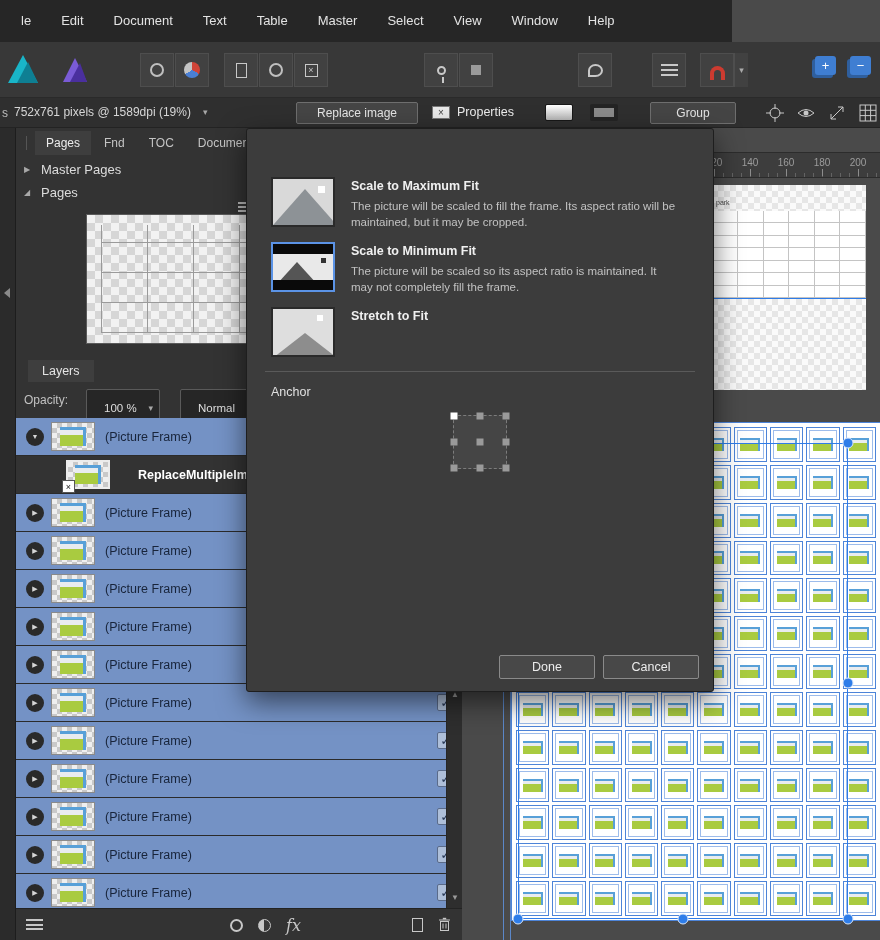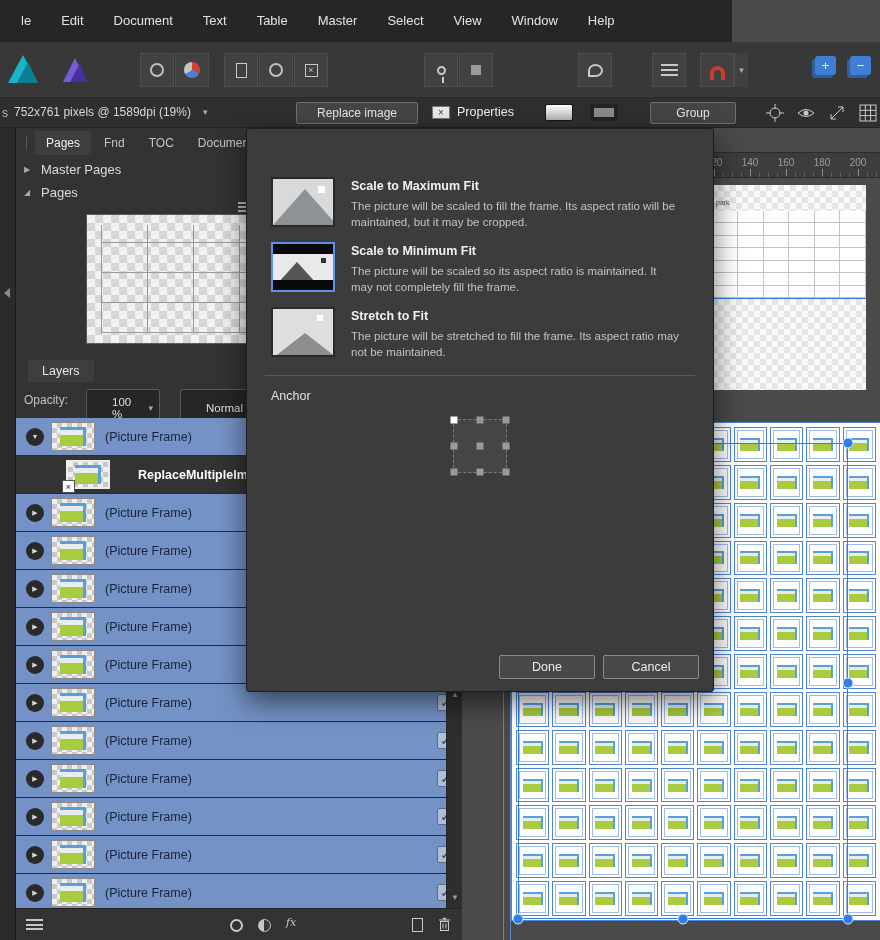--- a/index.html
+++ b/index.html
@@ -69,21 +69,21 @@
   .ic-menu-bars { position:absolute; left:222px; top:74px; width:14px; height:10px; background:repeating-linear-gradient(180deg,#b5b5b5 0 2px,transparent 2px 4px); }
   .page-thumb { position:absolute; left:70px; top:86px; width:240px; height:130px; background-color:#e8e8e8; background-image:repeating-conic-gradient(#d6d6d6 0 25%, #f2f2f2 0 50%); background-size:16px 16px; border:1px solid #5a5a5a; }
   .page-thumb-grid { position:absolute; inset:10px 14px; background-image:repeating-linear-gradient(0deg,#9a9a9a 0 1px,transparent 1px 30px), repeating-linear-gradient(90deg,#9a9a9a 0 1px,transparent 1px 46px); }
   .page-thumb::after { content:''; position:absolute; right:-2px; top:58%; width:4px; height:10px; background:#2f7ce8; }
 
   
   .layers-panel { position:absolute; left:16px; top:358px; width:446px; height:582px; background:#333333; }
   .layers-tab { position:absolute; left:12px; top:2px; padding:4px 14px; background:#3e3e3e; color:#e4e4e4; font-size:12.5px; }
   .layers-controls { position:absolute; left:0; top:26px; width:100%; height:32px; }
   .opacity-label { position:absolute; left:8px; top:9px; font-size:12px; color:#c2c2c2; }
-  .select { position:absolute; top:5px; height:37px; background:#262626; border:1px solid #5a5a5a; color:#dedede; font-size:11.5px; display:flex; align-items:center; padding:0 25px; border-radius:2px; }
+  .select { position:absolute; top:5px; height:37px; background:#262626; border:1px solid #5a5a5a; color:#dedede; font-size:11.5px; display:flex; align-items:center; padding:0 17px; border-radius:2px; }
   .sel-opacity { left:70px; width:74px; }
   .sel-blend { left:164px; width:120px; }
   .select .caret { position:absolute; right:6px; }
   .layer-rows { position:absolute; left:0; top:60px; width:446px; }
   .layer-row { height:38px; display:flex; align-items:center; background:#7492c5; border-bottom:1px solid #2b2b2b; position:relative; padding-left:10px; }
   .expand { width:18px; height:18px; border-radius:50%; background:#2a2a2a; color:#d6d6d6; display:flex; align-items:center; justify-content:center; flex:none; }
   .expand::before { content:'▶'; font-size:7px; }
   .layer-row.expanded .expand::before { content:'▼'; }
   .layer-thumb { width:44px; height:29px; margin-left:7px; flex:none; position:relative; border:1px solid #8a8a8a; background-color:#ddd; background-image:repeating-conic-gradient(#c9c9c9 0 25%, #efefef 0 50%); background-size:10px 10px; display:flex; align-items:center; justify-content:center; }
   .layer-thumb .pic { width:26px; height:19px; background:linear-gradient(180deg,#e9ecef 0 42%, #a9cb40 42% 100%); box-shadow:inset -3px 3px 0 #58a0d8; }
@@ -96,21 +96,21 @@
   .layer-row.child .layer-thumb::after { content:'×'; position:absolute; left:-6px; bottom:-6px; width:11px; height:11px; background:#fff; border:1px solid #555; color:#222; font-size:9px; display:flex; align-items:center; justify-content:center; }
   .layer-row.child .layer-label { color:#ffffff; font-weight:bold;margin-left:28px; }
   .layers-scroll { position:absolute; right:0; top:60px; width:16px; height:490px; background:#2e2e2e; border-left:1px solid #262626; }
   .scroll-up { position:absolute; left:0; top:272px; width:16px; text-align:center; color:#9a9a9a; font-size:8px; }
   .scroll-down { position:absolute; left:0; bottom:6px; width:16px; text-align:center; color:#9a9a9a; font-size:8px; }
   .layers-bottom { position:absolute; left:0; bottom:0; width:446px; height:32px; background:#333; border-top:1px solid #232323; }
   .layers-bottom > * { position:absolute; top:10px; }
   .ic-stack { left:10px; width:17px; height:12px; background:repeating-linear-gradient(180deg,#c8c8c8 0 2px,transparent 2px 4.5px); }
   .ic-mask { left:214px; width:13px; height:13px; border:2px solid #c8c8c8; border-radius:50%; }
   .ic-adjust { left:242px; width:13px; height:13px; border-radius:50%; border:1px solid #c8c8c8; background:linear-gradient(90deg,#c8c8c8 50%, #3a3a3a 50%); }
-  .ic-fx { left:270px; top:7px; font-style:italic; color:#c8c8c8; font-size:11px; font-family:"DejaVu Serif", serif; }
+  .ic-fx { left:270px; top:7px; font-style:italic; color:#c8c8c8; font-size:16px; font-family:"DejaVu Serif", serif; }
   .ic-doc { left:396px; width:11px; height:14px; border:1px solid #c8c8c8; top:9px; }
 
   
   .canvas { position:absolute; left:462px; top:128px; width:418px; height:812px; background:#4a4a4a; overflow:hidden; }
   .ruler { position:absolute; left:0; top:24px; width:418px; height:26px; background:#3d3d3d; border-top:1px solid #2c2c2c; border-bottom:1px solid #2c2c2c; }
   .ruler::before { content:''; position:absolute; left:0; right:0; bottom:0; height:4px; background:repeating-linear-gradient(90deg,#636363 0 1px,transparent 1px 9px); }
   .ruler-labels { position:absolute; left:234px; top:4px; display:flex; }
   .ruler-label { width:36px; text-align:center; font-size:10px; color:#9c9c9c; position:relative; }
   .ruler-label::after { content:''; position:absolute; left:50%; bottom:-8px; width:1px; height:7px; background:#8d8d8d; }
   .page-fragment { position:absolute; left:250px; top:57px; width:154px; height:205px; background-color:#fafafa; background-image:repeating-conic-gradient(#e6e6e6 0 25%, #fafafa 0 50%); background-size:12px 12px; }
@@ -902,21 +902,20 @@
           <span class="title">Scale to Minimum Fit</span>
           <span class="desc">The picture will be scaled so its aspect ratio is maintained. It may not completely fill the frame.</span>
         </span>
       </div>
         <div class="opt stretch">
         <span class="thumb">
             <span class="t-inner"></span>
           </span>
         <span class="opt-text">
           <span class="title">Stretch to Fit</span>
-          <span class="desc">The picture will be stretched to fill the frame. Its aspect ratio may not be maintained.</span>
         </span>
       </div>
       </div>
     <div class="anchor-section">
       <span class="anchor-label">Anchor</span>
       <div class="anchor-widget">
         <span class="anchor-dot d0 selected"></span>
         <span class="anchor-dot d1"></span>
         <span class="anchor-dot d2"></span>
         <span class="anchor-dot d3"></span>

